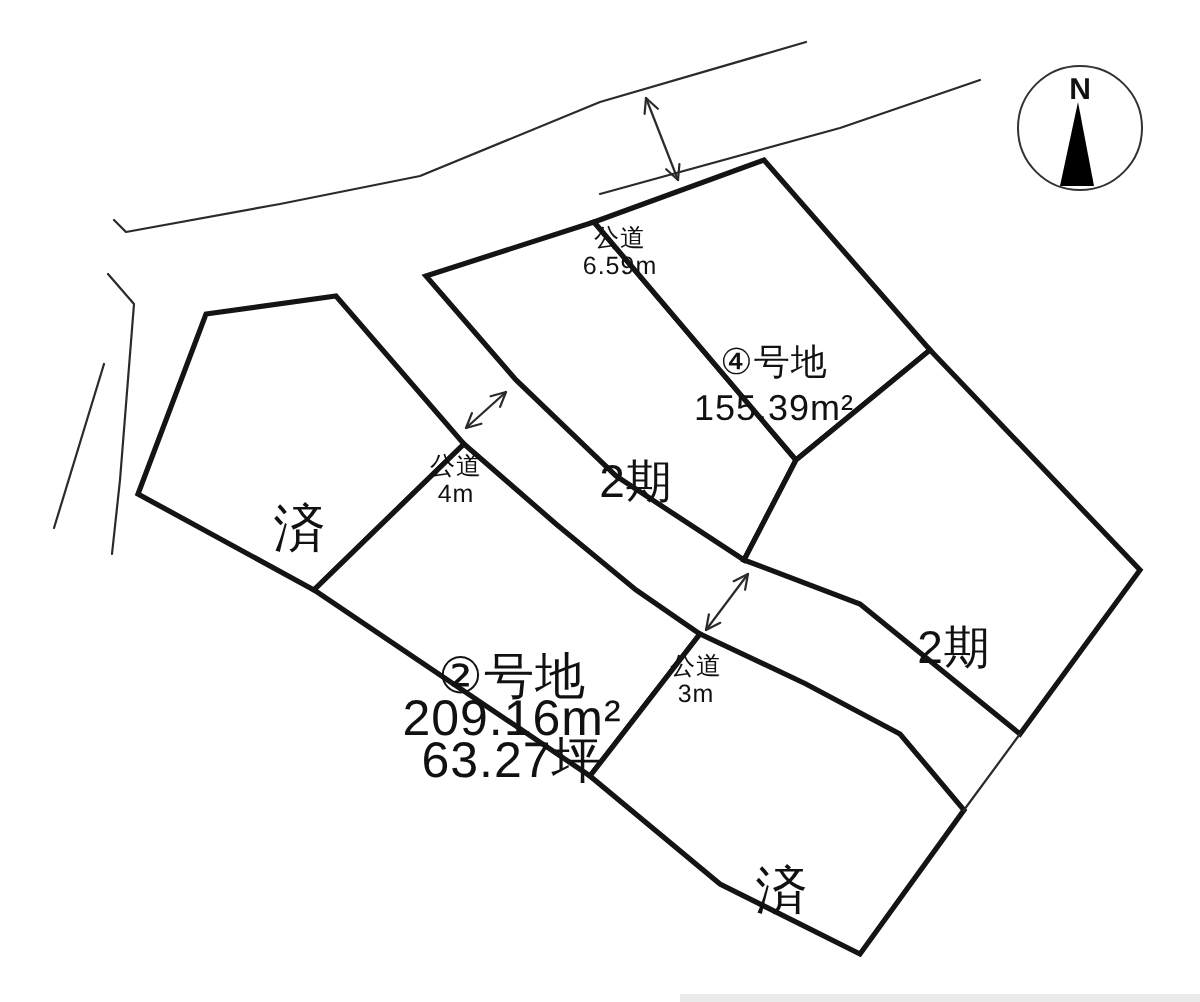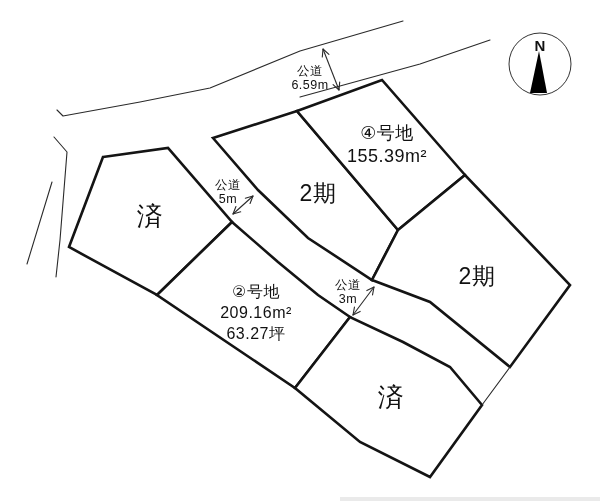--- a/index.html
+++ b/index.html
@@ -5,20 +5,21 @@
   html,body{margin:0;padding:0;background:#ffffff;}
   .stage{
     position:relative;width:600px;height:501px;background:#ffffff;overflow:hidden;
     font-family:"Liberation Sans","DejaVu Sans",sans-serif;color:#111;
   }
   .stage svg{position:absolute;left:0;top:0;}
   .maplabel{
     position:absolute;transform:translate(-50%,-50%);
     text-align:center;white-space:nowrap;color:#111;
     letter-spacing:0.5px;
+    margin-top:48px;
   }
   .maplabel span{display:block;}
   #compass-n{
     position:absolute;left:540px;top:45px;transform:translate(-50%,-50%);
     font-size:15px;font-weight:bold;color:#111;
   }
 </style>
 </head>
 <body>
 
@@ -61,35 +62,35 @@
       <div class="maplabel" style="left: 318px; top: 193px; font-size: 23px; line-height: 25px;">
         <span>2期</span>
       </div>
       <div class="maplabel" style="left: 387px; top: 145px; font-size: 18px; line-height: 23px;">
         <span>④号地</span>
         <span>155.39m²</span>
       </div>
       <div class="maplabel" style="left: 477px; top: 276px; font-size: 23px; line-height: 25px;">
         <span>2期</span>
       </div>
-      <div class="maplabel" style="left: 256px; top: 312px; font-size: 16px; line-height: 21px;">
+      <div class="maplabel" style="left: 256px; top: 312px; font-size: 25px; line-height: 21px;">
         <span>②号地</span>
         <span>209.16m²</span>
         <span>63.27坪</span>
       </div>
       <div class="maplabel" style="left: 391px; top: 397px; font-size: 26px; line-height: 28px;">
         <span>済</span>
       </div>
       <div class="maplabel" style="left: 310px; top: 78px; font-size: 12.5px; line-height: 14px;">
         <span>公道</span>
         <span>6.59m</span>
       </div>
       <div class="maplabel" style="left: 228px; top: 192px; font-size: 12.5px; line-height: 14px;">
         <span>公道</span>
-        <span>5m</span>
+        <span>4m</span>
       </div>
       <div class="maplabel" style="left: 348px; top: 292px; font-size: 12.5px; line-height: 14px;">
         <span>公道</span>
         <span>3m</span>
       </div>
     </div>
   <div id="compass-n">N</div>
 </div>
 
 </body></html>

